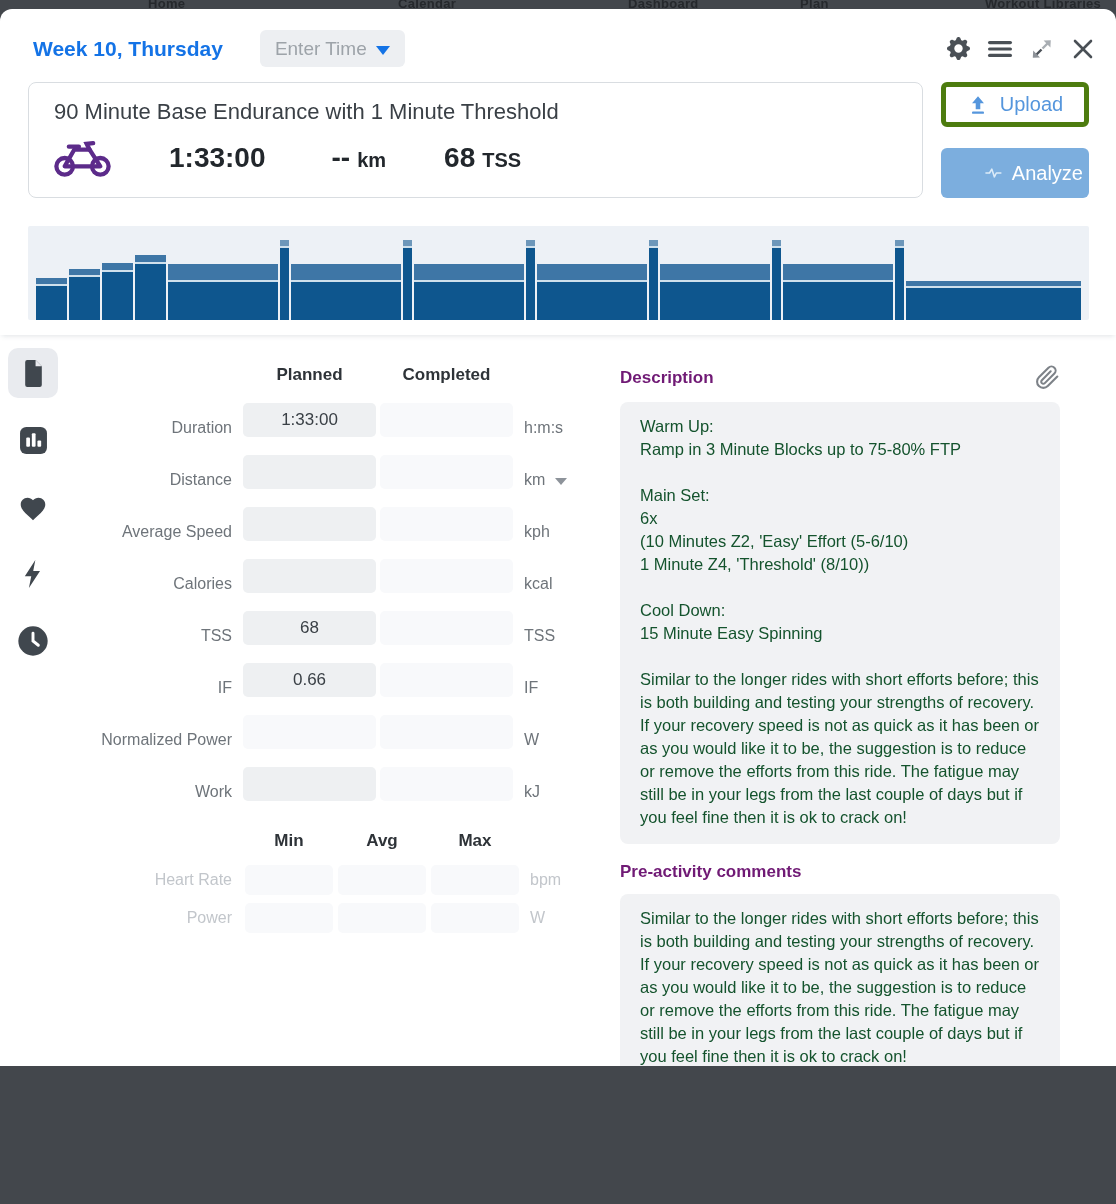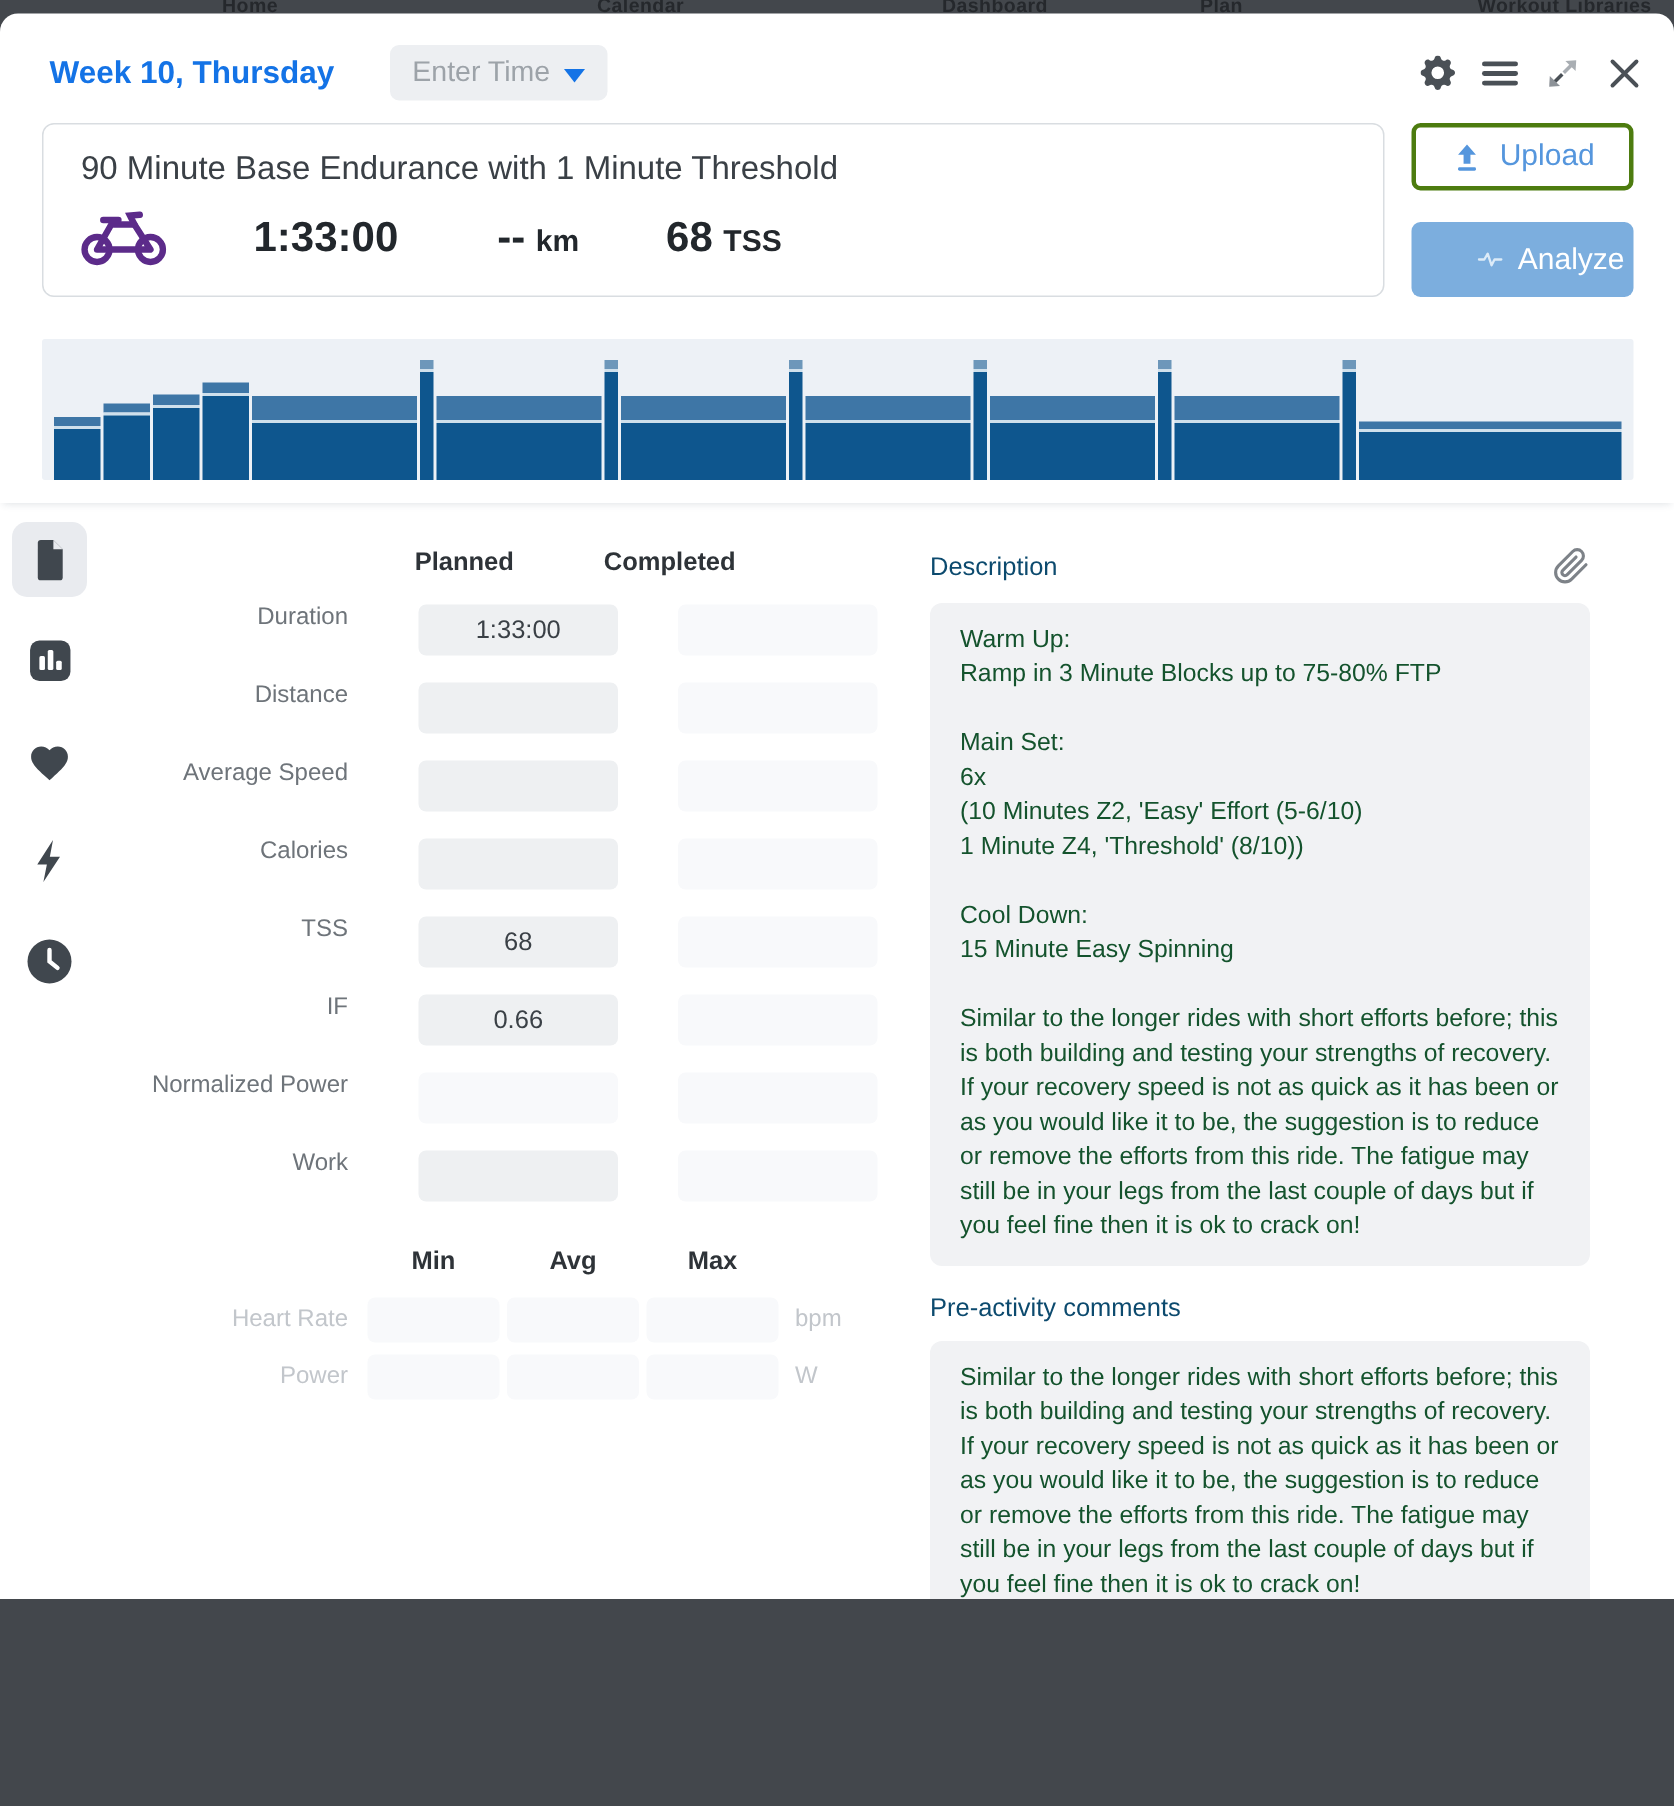--- a/index.html
+++ b/index.html
@@ -21,21 +21,21 @@
   .summary-card{flex:1;border:1px solid #d9dde1;border-radius:8px;padding:16px 25px 18px;}
   .workout-title{font-size:22px;color:#3a4046;}
   .stats{display:flex;align-items:center;margin-top:12px;}
   .stat-group{display:flex;align-items:baseline;}
   .stat-num{font-size:28px;font-weight:700;color:#22272c;}
   .stat-unit{font-size:20px;font-weight:700;color:#22272c;margin-left:7px;}
   .g-duration{margin-left:58px;}
   .g-distance{margin-left:66px;}
   .g-tss{margin-left:58px;}
   .action-col{width:148px;display:flex;flex-direction:column;justify-content:space-between;}
-  .btn-upload{height:45px;border:3px solid #4d7c0f;border-radius:6px;background:#fff;color:#5596dd;font-size:20px;display:flex;align-items:center;justify-content:center;gap:11px;font-family:inherit;cursor:pointer;}
+  .btn-upload{height:45px;border:5px solid #4d7c0f;border-radius:6px;background:#fff;color:#5596dd;font-size:20px;display:flex;align-items:center;justify-content:center;gap:11px;font-family:inherit;cursor:pointer;}
   .btn-analyze{height:50px;border:none;border-radius:6px;background:#7caede;color:#fff;font-size:20px;display:flex;align-items:center;justify-content:center;gap:10px;font-family:inherit;cursor:pointer;padding-left:44px;}
 
   
   .chart-wrap{margin:28px 27px 0 28px;height:94px;background:#edf1f6;display:flex;align-items:flex-end;gap:2px;padding:0 8px;box-sizing:border-box;border-radius:2px;}
   .seg{display:flex;flex-direction:column;}
   .seg .cap{background:#3e76a6;}
   .seg.z4 .cap{background:#6d97ba;}
   .seg .sep{height:2px;background:#cfe0ec;flex:none;}
   .seg .body{flex:1;background:#0e568e;}
   .top-section{padding-bottom:15px;box-shadow:0 3px 5px -2px rgba(50,70,90,.15);position:relative;}
@@ -46,41 +46,41 @@
   .rail-item{width:50px;height:50px;display:flex;align-items:center;justify-content:center;border:none;background:none;padding:0;cursor:pointer;}
   .rail-item.selected{background:#e9ebef;border-radius:10px;}
   .rail-item+.rail-item{margin-top:17px;}
 
   .left-col{width:524px;flex:none;padding-left:11px;box-sizing:border-box;}
   .col-head{display:flex;font-size:17px;font-weight:700;color:#2e3338;margin-top:17px;}
   .h-spacer{width:166px;flex:none;}
   .h-cell{width:133px;text-align:center;flex:none;}
   .h-cell+.h-cell{margin-left:4px;}
   .m-rows{margin-top:13px;}
-  .m-row{display:flex;align-items:flex-start;height:34px;margin-top:18px;gap:36px;}
+  .m-row{display:flex;align-items:flex-end;height:34px;margin-top:18px;}
   .m-label{width:155px;text-align:right;font-size:16px;color:#6e747a;flex:none;}
   .m-label.dim{color:#c2c6cb;}
   .m-box{width:133px;height:34px;margin-left:11px;background:#eef0f2;border-radius:5px;display:flex;align-items:center;justify-content:center;font-size:17px;color:#3a4046;box-sizing:border-box;flex:none;}
   .m-box.light{background:#f8f9fb;}
   .m-box.completed{margin-left:4px;background:#f8f9fb;}
   .m-unit{margin-left:11px;font-size:16px;color:#6e747a;display:flex;align-items:center;}
   .m-unit.dim{color:#c2c6cb;}
   .caret-sm{width:0;height:0;border-left:6px solid transparent;border-right:6px solid transparent;border-top:7px solid #8d939a;margin-left:10px;margin-top:2px;}
   .mm-head{display:flex;font-size:17px;font-weight:700;color:#2e3338;margin-top:30px;}
   .mm-hspacer{width:168px;flex:none;}
   .mm-hcell{width:88px;text-align:center;flex:none;}
   .mm-hcell+.mm-hcell{margin-left:5px;}
   .mm-rows{margin-top:14px;}
   .mm-row{display:flex;align-items:center;height:30px;margin-top:8px;}
   .mm-box{width:88px;height:30px;margin-left:5px;background:#f8f9fb;border-radius:5px;flex:none;}
   .mm-box.first{margin-left:13px;}
 
   .right-col{flex:1;padding-left:30px;padding-right:56px;box-sizing:border-box;}
   .desc-head-row{display:flex;align-items:center;justify-content:space-between;margin-top:17px;}
-  .section-head{font-size:17px;font-weight:400;color:#0c4a6e;}
+  .section-head{font-size:17px;font-weight:700;color:#701a75;}
   .text-box{margin-top:12px;background:#f1f2f4;border-radius:8px;padding:13px 20px 15px;font-size:16.5px;line-height:23px;color:#14532d;white-space:pre-line;}
   .pre-head{margin-top:18px;}
   .wd-head{margin-top:16px;display:block;}
   .clip-btn{background:none;border:none;padding:0;cursor:pointer;display:flex;}
 </style>
 </head>
 <body>
 
 <div class="nav-strip">
     <span style="left: 148px;">Home</span>

